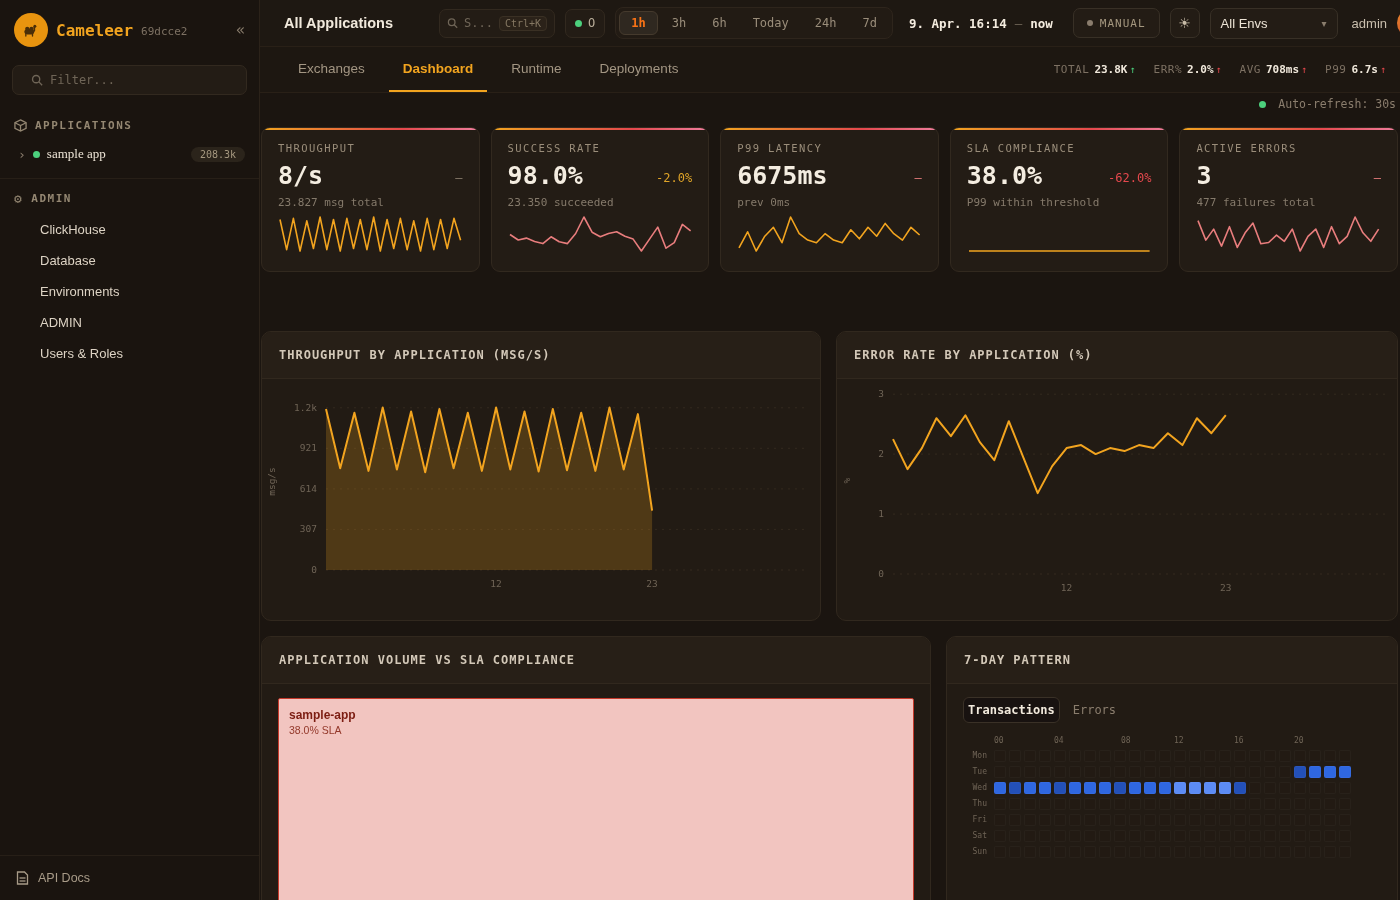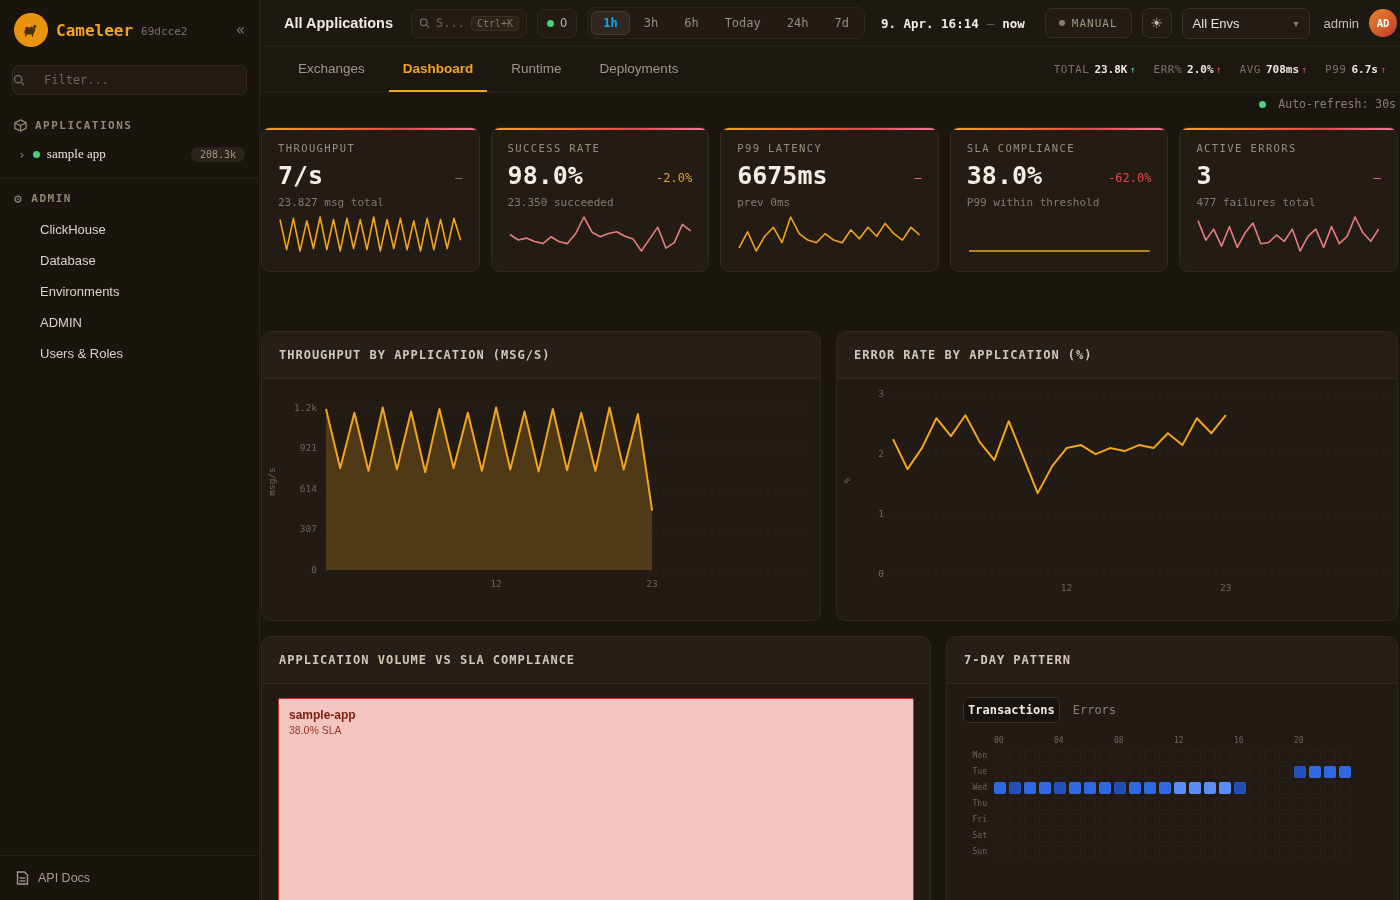--- a/index.html
+++ b/index.html
@@ -8,46 +8,46 @@
   .app{display:flex;width:1400px;height:900px}
 
   
   .sidebar{width:260px;min-width:260px;background:#1a140f;border-right:1px solid #2b2219;display:flex;flex-direction:column}
   .side-head{display:flex;align-items:center;gap:8px;padding:13px 14px 10px}
   .logo-badge{width:34px;height:34px;border-radius:50%;background:#e8940f;display:flex;align-items:center;justify-content:center;flex:none}
   .logo-text{color:#f2a41f;font-weight:bold;font-size:16px}
   .logo-ver{color:#7d7163;font-size:11px;margin-top:3px}
   .collapse{margin-left:auto;color:#8a7d6d;font-size:15px;cursor:pointer}
   .filter-box{margin:8px 12px 14px;height:30px;background:#231c15;border:1px solid #32291f;border-radius:7px;
-    display:flex;align-items:center;gap:19px;padding:0 0;color:#6f6557;font-size:12px;cursor:text}
+    display:flex;align-items:center;gap:7px;padding:0 18px;color:#6f6557;font-size:12px;cursor:text}
   .section-head{display:flex;align-items:center;gap:8px;padding:10px 14px 8px;color:#948772;font-size:11px;letter-spacing:1.5px;font-weight:bold}
   .gear-glyph{font-size:13px;color:#948772}
   .app-row{display:flex;align-items:center;gap:7px;padding:6px 14px 6px 18px;cursor:pointer}
   .chev{color:#8a7d6d;font-size:13px}
   .dot{width:7px;height:7px;border-radius:50%;display:inline-block;flex:none}
   .dot.green{background:#4cd07d}
   .dot.gray{background:#8a7d6d;width:6px;height:6px}
   .app-name{color:#ede4d6;font-family:Liberation Serif, serif;font-size:13px}
   .badge{margin-left:auto;background:#2b241b;color:#a4977f;font-size:10px;padding:2px 9px;border-radius:9px}
   .side-sep{height:1px;background:#271f17;margin:10px 0 2px}
   .admin-item{padding:8px 16px 8px 40px;color:#ddd3c4;font-family:"Liberation Sans",sans-serif;font-size:13px;cursor:pointer}
   .side-foot{margin-top:auto;border-top:1px solid #271f17;padding:15px 16px;display:flex;gap:9px;align-items:center;
     color:#a89b88;font-family:"Liberation Sans",sans-serif;font-size:12.5px;cursor:pointer}
 
   
   .main{flex:1;display:flex;flex-direction:column;background:#1b1510;min-width:0}
 
   .topbar{height:47px;flex:none;display:flex;align-items:center;padding:0 12px 0 24px;border-bottom:1px solid #292017;background:#1e1812;gap:10px}
-  .page-title{font-family:"Liberation Sans",sans-serif;font-weight:bold;font-size:14.5px;color:#f1e9dc;margin-right:8px;white-space:nowrap}
+  .page-title{font-family:"Liberation Sans",sans-serif;font-weight:bold;font-size:14.5px;color:#f1e9dc;margin-right:36px;white-space:nowrap}
   .searchbox{width:116px;height:29px;background:#231c15;border:1px solid #32291f;border-radius:7px;display:flex;align-items:center;gap:6px;padding:0 7px;color:#6f6557;font-size:12px;cursor:text;flex:none}
   .searchbox kbd{margin-left:auto;background:#2b2219;border:1px solid #3a3024;border-radius:4px;padding:1px 5px;font-size:10px;color:#847762;font-family:inherit}
   .online-pill{height:29px;border:1px solid #32291f;background:#231c15;border-radius:7px;display:flex;align-items:center;gap:6px;padding:0 9px;font-size:12px;color:#b9ad99;cursor:pointer;flex:none}
   .range-group{display:flex;background:#221b14;border:1px solid #2e251c;border-radius:8px;padding:3px;gap:2px;flex:none}
   .range-btn{border:1px solid transparent;background:transparent;color:#9a8d7a;font-family:inherit;font-size:12px;padding:4px 11px;border-radius:6px;cursor:pointer;white-space:nowrap}
-  .range-btn.active{background:#2f2820;border-color:#453a2d;color:#0ea5e9;font-weight:bold}
+  .range-btn.active{background:#2f2820;border-color:#453a2d;color:#f97316;font-weight:bold}
   .daterange{display:flex;gap:8px;align-items:center;margin-left:6px;font-size:12.5px;white-space:nowrap}
   .daterange b{color:#f4ecdf}
   .daterange .dash{color:#6f6557}
   .sep-v{width:1px;height:22px;background:#32291f;margin-left:auto}
   .manual-btn{height:30px;border:1px solid #383026;background:#231c15;color:#a4977f;border-radius:7px;display:flex;align-items:center;gap:7px;padding:0 13px;font-size:11px;letter-spacing:1px;font-family:inherit;cursor:pointer;flex:none}
   .icon-btn{width:30px;height:30px;border:1px solid #383026;background:#231c15;color:#c8bca8;border-radius:7px;font-size:14px;cursor:pointer;flex:none;line-height:1}
   .env-select{height:31px;border:1px solid #383026;background:#231c15;border-radius:7px;display:flex;align-items:center;padding:0 10px;font-family:"Liberation Sans",sans-serif;font-size:13px;color:#ece3d5;min-width:128px;cursor:pointer;flex:none}
   .env-select .caret{margin-left:auto;color:#8a7d6d;font-size:10px;padding-left:22px}
   .user{font-family:"Liberation Sans",sans-serif;color:#c9bead;font-size:13px;margin-left:4px;white-space:nowrap}
   .avatar{width:28px;height:28px;border-radius:50%;background:linear-gradient(135deg,#e8862a,#c23b2e);display:flex;align-items:center;justify-content:center;font-size:10.5px;font-weight:bold;color:#fff;flex:none;cursor:pointer}
@@ -242,21 +242,21 @@
     <div class="refresh-row">
       <i class="dot green"></i>
       <span>Auto-refresh: 30s</span>
     </div>
 
     <section class="stats" id="stats">
         <div class="stat-card">
           <i class="grad"></i>
           <div class="stat-title">THROUGHPUT</div>
           <div class="stat-row">
-            <span class="stat-value">7/s</span>
+            <span class="stat-value">8/s</span>
             <span class="stat-delta tone-muted">–</span>
           </div>
           <div class="stat-sub">23.827 msg total</div>
           <svg viewBox="0 0 186 38" preserveAspectRatio="none" class="spark">
             <polyline points="2.0,4.5 8.7,34.7 15.5,3.3 22.2,36.0 29.0,5.8 35.7,33.5 42.4,2.0 49.2,34.7 55.9,4.5 62.7,36.0 69.4,3.3 76.1,33.5 82.9,4.5 89.6,34.7 96.4,2.0 103.1,36.0 109.9,4.5 116.6,33.5 123.3,3.3 130.1,34.7 136.8,5.8 143.6,36.0 150.3,3.3 157.0,34.7 163.8,4.5 170.5,33.5 177.3,3.3 184.0,25.3" fill="none" stroke="#f2a41f" stroke-width="1.6" stroke-linejoin="round" vector-effect="non-scaling-stroke"></polyline>
           </svg>
         </div>
         <div class="stat-card">
           <i class="grad"></i>
           <div class="stat-title">SUCCESS RATE</div>
@@ -377,21 +377,21 @@
                 <div class="hm-day">Wed</div>
                 <div class="hm-day">Thu</div>
                 <div class="hm-day">Fri</div>
                 <div class="hm-day">Sat</div>
                 <div class="hm-day">Sun</div>
               </div>
             <div class="hm-right">
               <div class="hm-hours" id="hm-hours">
                   <span class="hm-hour" style="left: 0px;">00</span>
                   <span class="hm-hour" style="left: 60px;">04</span>
-                  <span class="hm-hour" style="left: 120px;">08</span>
+                  <span class="hm-hour" style="left: 127px;">08</span>
                   <span class="hm-hour" style="left: 180px;">12</span>
                   <span class="hm-hour" style="left: 240px;">16</span>
                   <span class="hm-hour" style="left: 300px;">20</span>
                 </div>
               <div class="hm-grid" id="hm-grid">
                   <div class="hm-cell" style="background: rgb(34, 26, 19);"></div>
                   <div class="hm-cell" style="background: rgb(34, 26, 19);"></div>
                   <div class="hm-cell" style="background: rgb(34, 26, 19);"></div>
                   <div class="hm-cell" style="background: rgb(34, 26, 19);"></div>
                   <div class="hm-cell" style="background: rgb(34, 26, 19);"></div>

